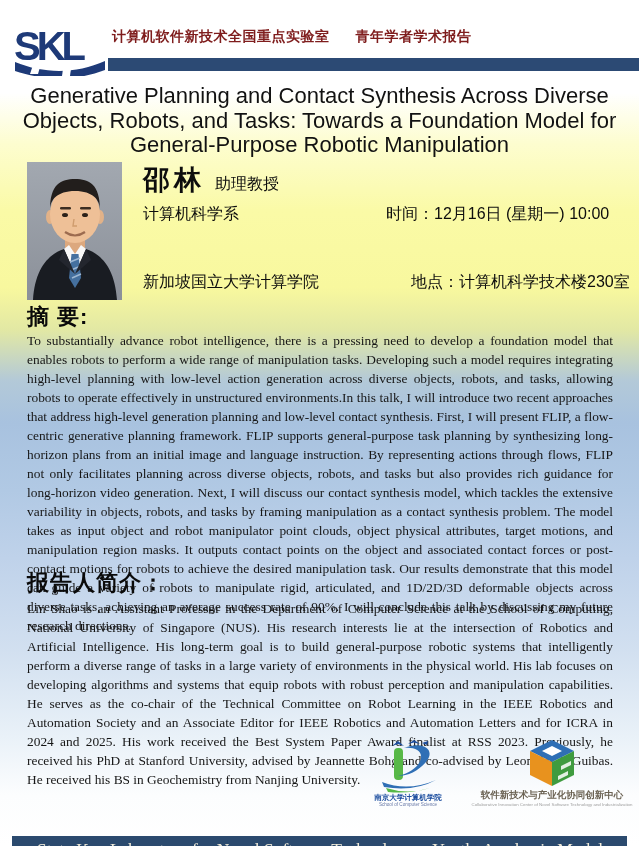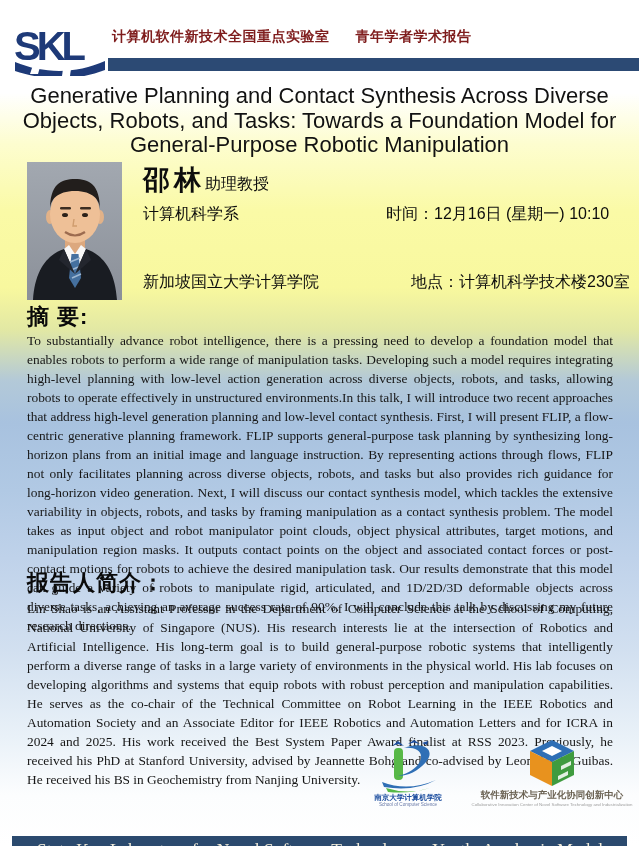--- a/index.html
+++ b/index.html
@@ -31,21 +31,21 @@
   .talk-title{
     position:absolute; left:12px; top:84px; width:615px;
     text-align:center; font-size:22px; line-height:24.5px; color:#121212;
   }
 
   
   .speaker{ position:absolute; left:0; top:162px; width:639px; height:142px; }
   .photo{ position:absolute; left:27px; top:0; width:95px; height:138px; }
   .name-row{ position:absolute; left:143px; top:0; }
   .speaker-name{ font-family:"Liberation Serif", serif; font-weight:bold; font-size:27px; color:#0d0d0d; letter-spacing:4px;}
-  .speaker-title{ font-size:16px; color:#0d0d0d; }
+  .speaker-title{ font-size:16px; color:#0d0d0d; margin-left:10px; }
   .dept-row{ position:absolute; left:143px; top:42px; font-size:16px; color:#0d0d0d; }
   .affil-row{ position:absolute; left:143px; top:110px; font-size:16px; color:#0d0d0d; }
   .time-row{ position:absolute; left:386px; top:42px; font-size:16px; color:#0d0d0d; white-space:nowrap; }
   .loc-row{ position:absolute; left:383px; top:110px; font-size:16px; color:#0d0d0d; white-space:nowrap;margin-left:28px; }
 
   
   .section-heading{ position:absolute; left:27px; font-size:22px; font-weight:bold; color:#0a0a0a; letter-spacing:1px; }
   .abstract-heading{ top:302px; }
   .bio-heading{ top:568px; }
   .body-text{
@@ -121,21 +121,21 @@
       <path d="M43 100 L53 96 M44 108 L54 104 M45 116 L54 112" stroke="#9fb8d4" stroke-width="1.4"></path>
       <path d="M37 87 L48 112 L32 98 Z" fill="#23262e"></path>
       <path d="M59 87 L48 112 L64 98 Z" fill="#23262e"></path>
     </svg>
     <div class="name-row">
       <span class="speaker-name">邵林</span><span class="speaker-title">助理教授</span>
     </div>
     <div class="dept-row">计算机科学系</div>
     <div class="affil-row">新加坡国立大学计算学院</div>
     <div class="time-row">
-      <span>时间：</span><span>12月16日 (星期一) 10:10</span>
+      <span>时间：</span><span>12月16日 (星期一) 10:00</span>
     </div>
     <div class="loc-row">
       <span>地点：</span><span>计算机科学技术楼230室</span>
     </div>
   </div>
 
   <div class="section-heading abstract-heading">摘 要:</div>
   <div class="body-text abstract-body">To substantially advance robot intelligence, there is a pressing need to develop a foundation model that enables robots to perform a wide range of manipulation tasks. Developing such a model requires integrating high-level planning with low-level action generation across diverse objects, robots, and tasks, allowing robots to operate effectively in unstructured environments.In this talk, I will introduce two recent approaches that address high-level generation planning and low-level contact synthesis. First, I will present FLIP, a flow-centric generative planning framework. FLIP supports general-purpose task planning by synthesizing long-horizon plans from an initial image and language instruction. By representing actions through flows, FLIP not only facilitates planning across diverse objects, robots, and tasks but also provides rich guidance for long-horizon video generation. Next, I will discuss our contact synthesis model, which tackles the extensive variability in objects, robots, and tasks by framing manipulation as a contact synthesis problem. The model takes as input object and robot manipulator point clouds, object physical attributes, target motions, and manipulation region masks. It outputs contact points on the object and associated contact forces or post-contact motions for robots to achieve the desired manipulation task. Our results demonstrate that this model can guide a variety of robots to manipulate rigid, articulated, and 1D/2D/3D deformable objects across diverse tasks, achieving an average success rate of 90%. I will conclude this talk by discussing my future research directions.</div>
 
   <div class="section-heading bio-heading">报告人简介：</div>

